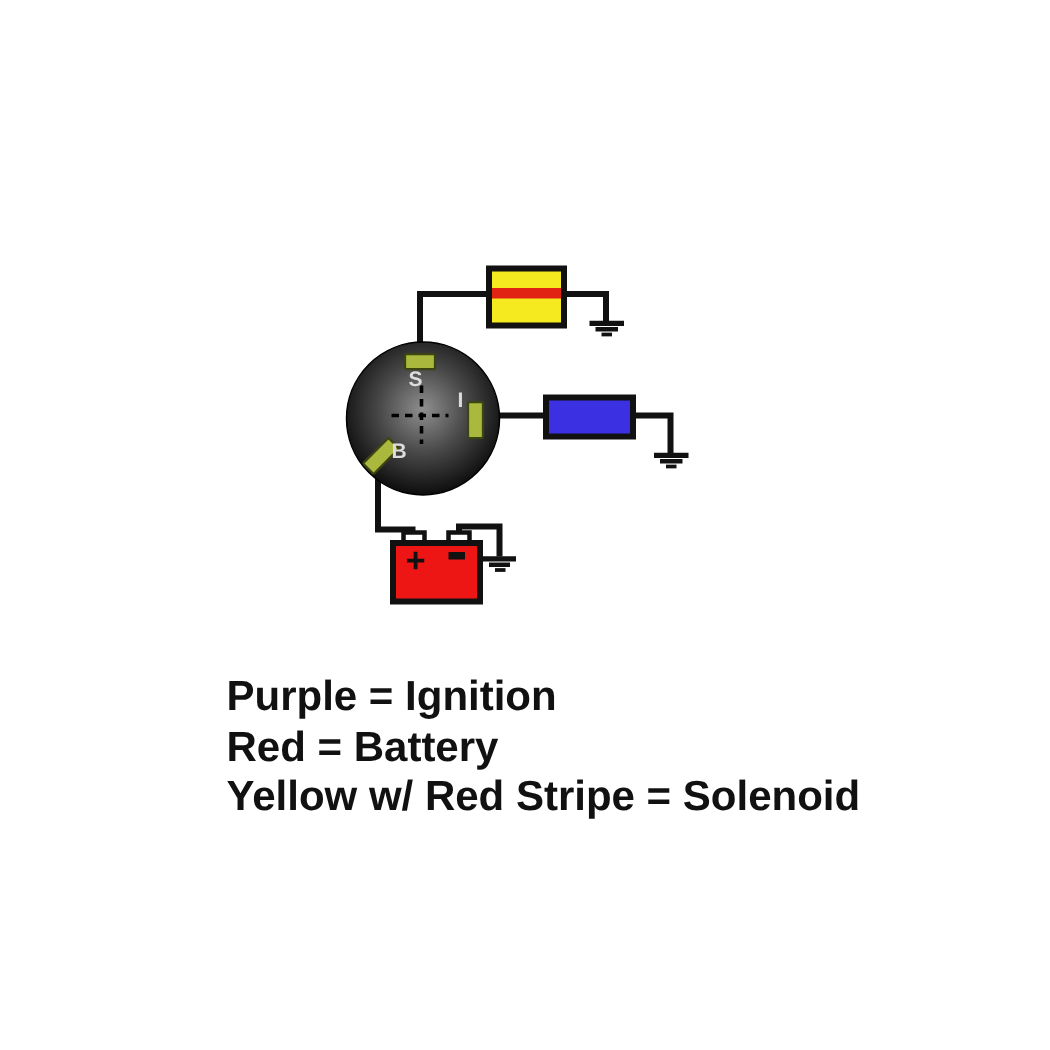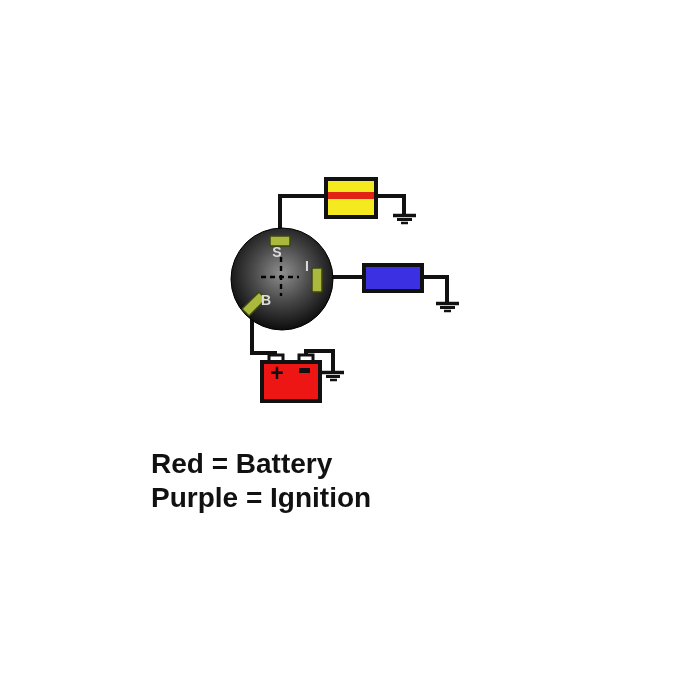--- a/index.html
+++ b/index.html
@@ -103,17 +103,18 @@
       <rect x="312" y="268" width="10" height="24" rx="1" stroke="#3c4412" stroke-width="1.5" fill="#aab93d"></rect>
       <rect x="242" y="299" width="24" height="10" rx="1" transform="rotate(-45 254 304)" stroke="#3c4412" stroke-width="1.5" fill="#aab93d"></rect>
 
       <text x="277" y="257" text-anchor="middle" class="switch-label" fill="#dcdcdc">S</text>
       <text x="307" y="271" text-anchor="middle" class="switch-label" fill="#dcdcdc">I</text>
       <text x="266" y="305" text-anchor="middle" class="switch-label" fill="#dcdcdc">B</text>
     </g>
   </svg>
 
   <div class="legend">
+    <div>Purple = Ignition</div>
     <div>Red = Battery</div>
-    <div>Purple = Ignition</div>
+    <div>Yellow w/ Red Stripe = Solenoid</div>
   </div>
 
 </div>
 
 </body></html>

